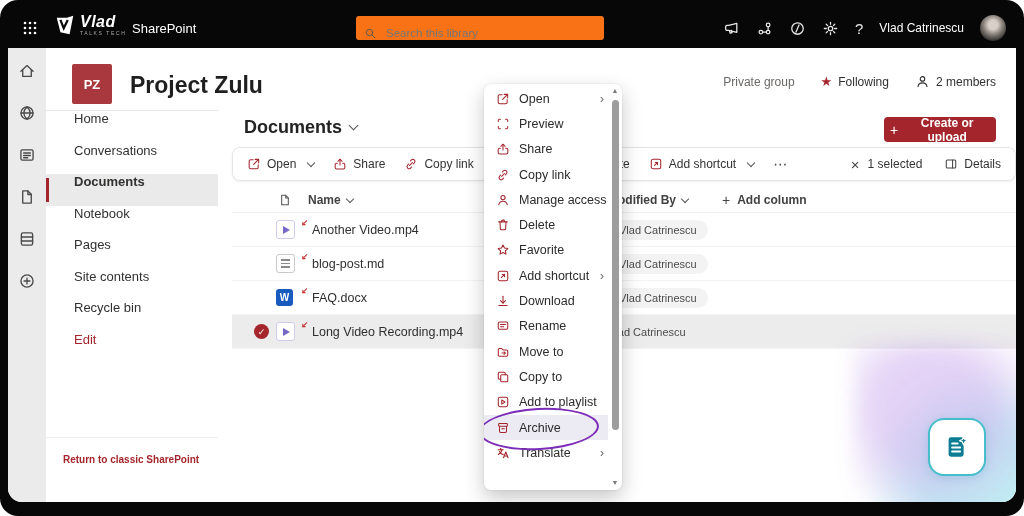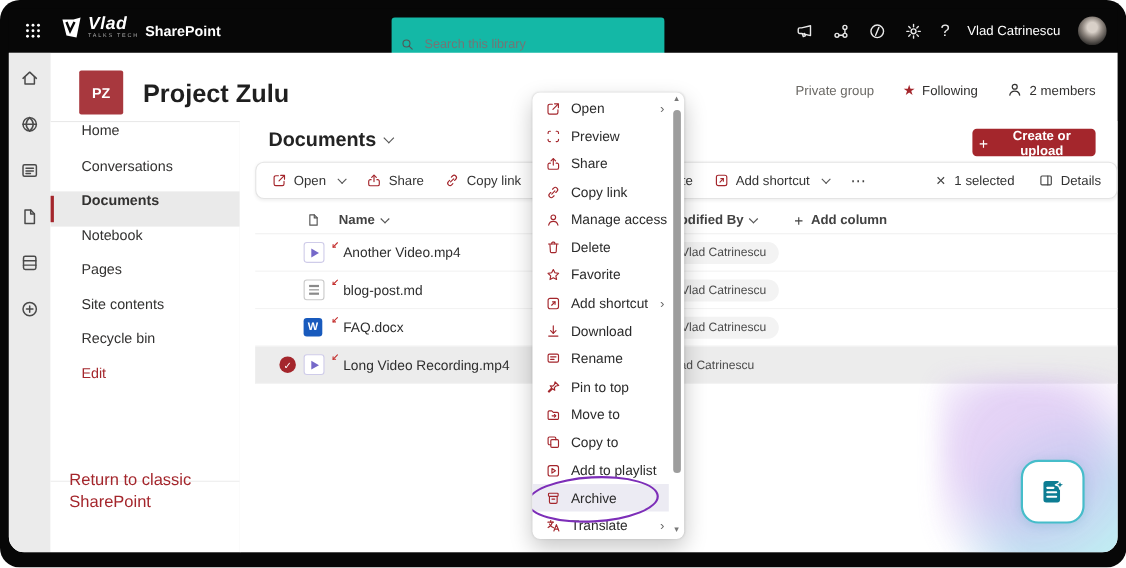--- a/index.html
+++ b/index.html
@@ -8,22 +8,22 @@
   .frame{position:absolute;inset:0;background:#070707;border-radius:18px;overflow:hidden}
 
   
   .topbar{position:absolute;left:8px;top:8px;right:8px;height:40px;background:#070707;color:#fff;display:flex;align-items:center}
   .waffle{position:absolute;left:14px;top:12px;width:16px;height:16px;color:#fff;cursor:pointer}
   .logo{position:absolute;left:46px;top:6px;display:flex;align-items:flex-start;gap:4px}
   .logo-mark{width:22px;height:22px}
   .logo-texts{display:flex;flex-direction:column;line-height:1}
   .logo-brand{font-size:16px;font-weight:700;font-style:italic;color:#fff;letter-spacing:.5px}
   .logo-tag{font-size:5px;letter-spacing:1.6px;color:#aaa;margin-top:1px}
-  .product{position:absolute;left:124px;top:13px;font-size:13px;font-weight:700;color:#fff}
-  .searchbox{position:absolute;left:348px;top:8px;width:232px;height:24px;background:#14b8a6;border-radius:3px;display:flex;align-items:flex-start;padding:18px 8px;gap:7px;color:#555}
+  .product{position:absolute;left:124px;top:13px;font-size:13px;font-weight:400;color:#fff}
+  .searchbox{position:absolute;left:348px;top:8px;width:232px;height:24px;background:#f97316;border-radius:3px;display:flex;align-items:flex-end;padding:0 8px;gap:7px;color:#555}
   .searchbox input{border:0;outline:0;flex:1;font-size:11.5px;color:#333;font-family:"Liberation Sans",sans-serif;background:transparent}
   .tb-right{position:absolute;right:10px;top:0;height:40px;display:flex;align-items:center;gap:16px}
   .tb-act{color:#e8e8e8;width:17px;height:17px;cursor:pointer}
   .tb-help{font-size:15px;color:#e8e8e8;cursor:pointer}
   .tb-user{font-size:12px;color:#fff;white-space:nowrap;cursor:pointer}
   .avatar{width:26px;height:26px;border-radius:50%;cursor:pointer;
           background:radial-gradient(circle at 50% 38%,#d8d0c8 0 22%,#8d857e 45%,#2e2c2a 78%)}
 
   
   .app{position:absolute;left:8px;top:48px;right:8px;bottom:14px;background:#fff;border-radius:0 0 14px 14px;overflow:hidden}
@@ -41,21 +41,21 @@
   .star-red{color:#a4262c;font-size:13px}
   .meta-ic{width:15px;height:15px;color:#323130}
 
   
   .nav{position:absolute;left:38px;top:62px;bottom:0;width:172px;background:#fff;border-top:1px solid #e9e9e9;border-right:1px solid #e9e9e9}
   .nav-item{position:relative;height:31.5px;display:flex;align-items:flex-start;padding-left:28px;font-size:13px;color:#323130;cursor:pointer}
   .nav-item.sel{background:#eaeaea;font-weight:700}
   .nav-item.sel::before{content:"";position:absolute;left:0;top:4px;bottom:4px;width:3px;background:#a4262c}
   .nav-item.accent{color:#a4262c}
   .nav-sep{position:absolute;left:0;right:0;bottom:64px;border-top:1px solid #ededed}
-  .nav-classic{position:absolute;left:17px;bottom:36px;font-size:15px;font-weight:400;color:#a4262c;cursor:pointer;width:150px;line-height:1.3}
+  .nav-classic{position:absolute;left:17px;bottom:36px;font-size:10px;font-weight:700;color:#a4262c;cursor:pointer;width:150px;line-height:1.3}
 
   
   .main{position:absolute;left:210px;top:62px;right:0;bottom:0;background:#fff}
   .lib-title{position:absolute;left:26px;top:7px;font-size:18px;font-weight:700;color:#232323;display:flex;align-items:center;cursor:pointer}
   .caret{display:inline-block;width:6px;height:6px;border-right:1.4px solid #555;border-bottom:1.4px solid #555;transform:rotate(45deg);margin-left:8px;margin-top:-4px}
   .caret.sm{width:5px;height:5px;margin-left:6px;margin-top:-2px}
   .create-btn{position:absolute;left:666px;top:7px;width:112px;height:25px;background:#a4262c;border:none;border-radius:4px;color:#fff;font-size:12px;font-weight:700;display:flex;align-items:center;justify-content:center;gap:6px;cursor:pointer;font-family:"Liberation Sans",sans-serif}
   .create-plus{font-size:14px;font-weight:400}
 
   .cmdbar{position:absolute;left:14px;top:37px;width:784px;height:34px;background:#fff;border:1px solid #e4e4e4;border-radius:8px;box-shadow:0 1px 3px rgba(0,0,0,.06);display:flex;align-items:center;padding:0 14px;box-sizing:border-box}
@@ -533,27 +533,20 @@
      <svg class="ic" width="14" height="14" viewBox="0 0 16 16">
               <rect x="2.6" y="3.4" width="10.8" height="8.2" rx="1.4"></rect>
               <path d="M5.2 6.2h5.6"></path>
               <path d="M5.2 8.8h3.6"></path>
             </svg>
      <span class="mi-label">Rename</span>
 
    </div>
           <div class="mi">
      <svg class="ic" width="14" height="14" viewBox="0 0 16 16">
-              <path d="M9.8 2.4l3.8 3.8-2.7.5-1.8 1.8.4 2.7-2.3-1.6-3.6 3.6-.8-.8 3.6-3.6-1.6-2.3 2.7.4 1.8-1.8z"></path>
-            </svg>
-     <span class="mi-label">Pin to top</span>
-
-   </div>
-          <div class="mi">
-     <svg class="ic" width="14" height="14" viewBox="0 0 16 16">
               <path d="M2.6 5.2a1.2 1.2 0 0 1 1.2-1.2h2.6L8 5.6h4.2a1.2 1.2 0 0 1 1.2 1.2v4.8a1.2 1.2 0 0 1-1.2 1.2H3.8a1.2 1.2 0 0 1-1.2-1.2z"></path>
               <path d="M6.8 9.2h3.6"></path>
               <path d="M9.2 7.8 10.6 9.2 9.2 10.6"></path>
             </svg>
      <span class="mi-label">Move to</span>
 
    </div>
           <div class="mi">
      <svg class="ic" width="14" height="14" viewBox="0 0 16 16">
               <rect x="5.4" y="5.4" width="8" height="8" rx="1.2"></rect>

